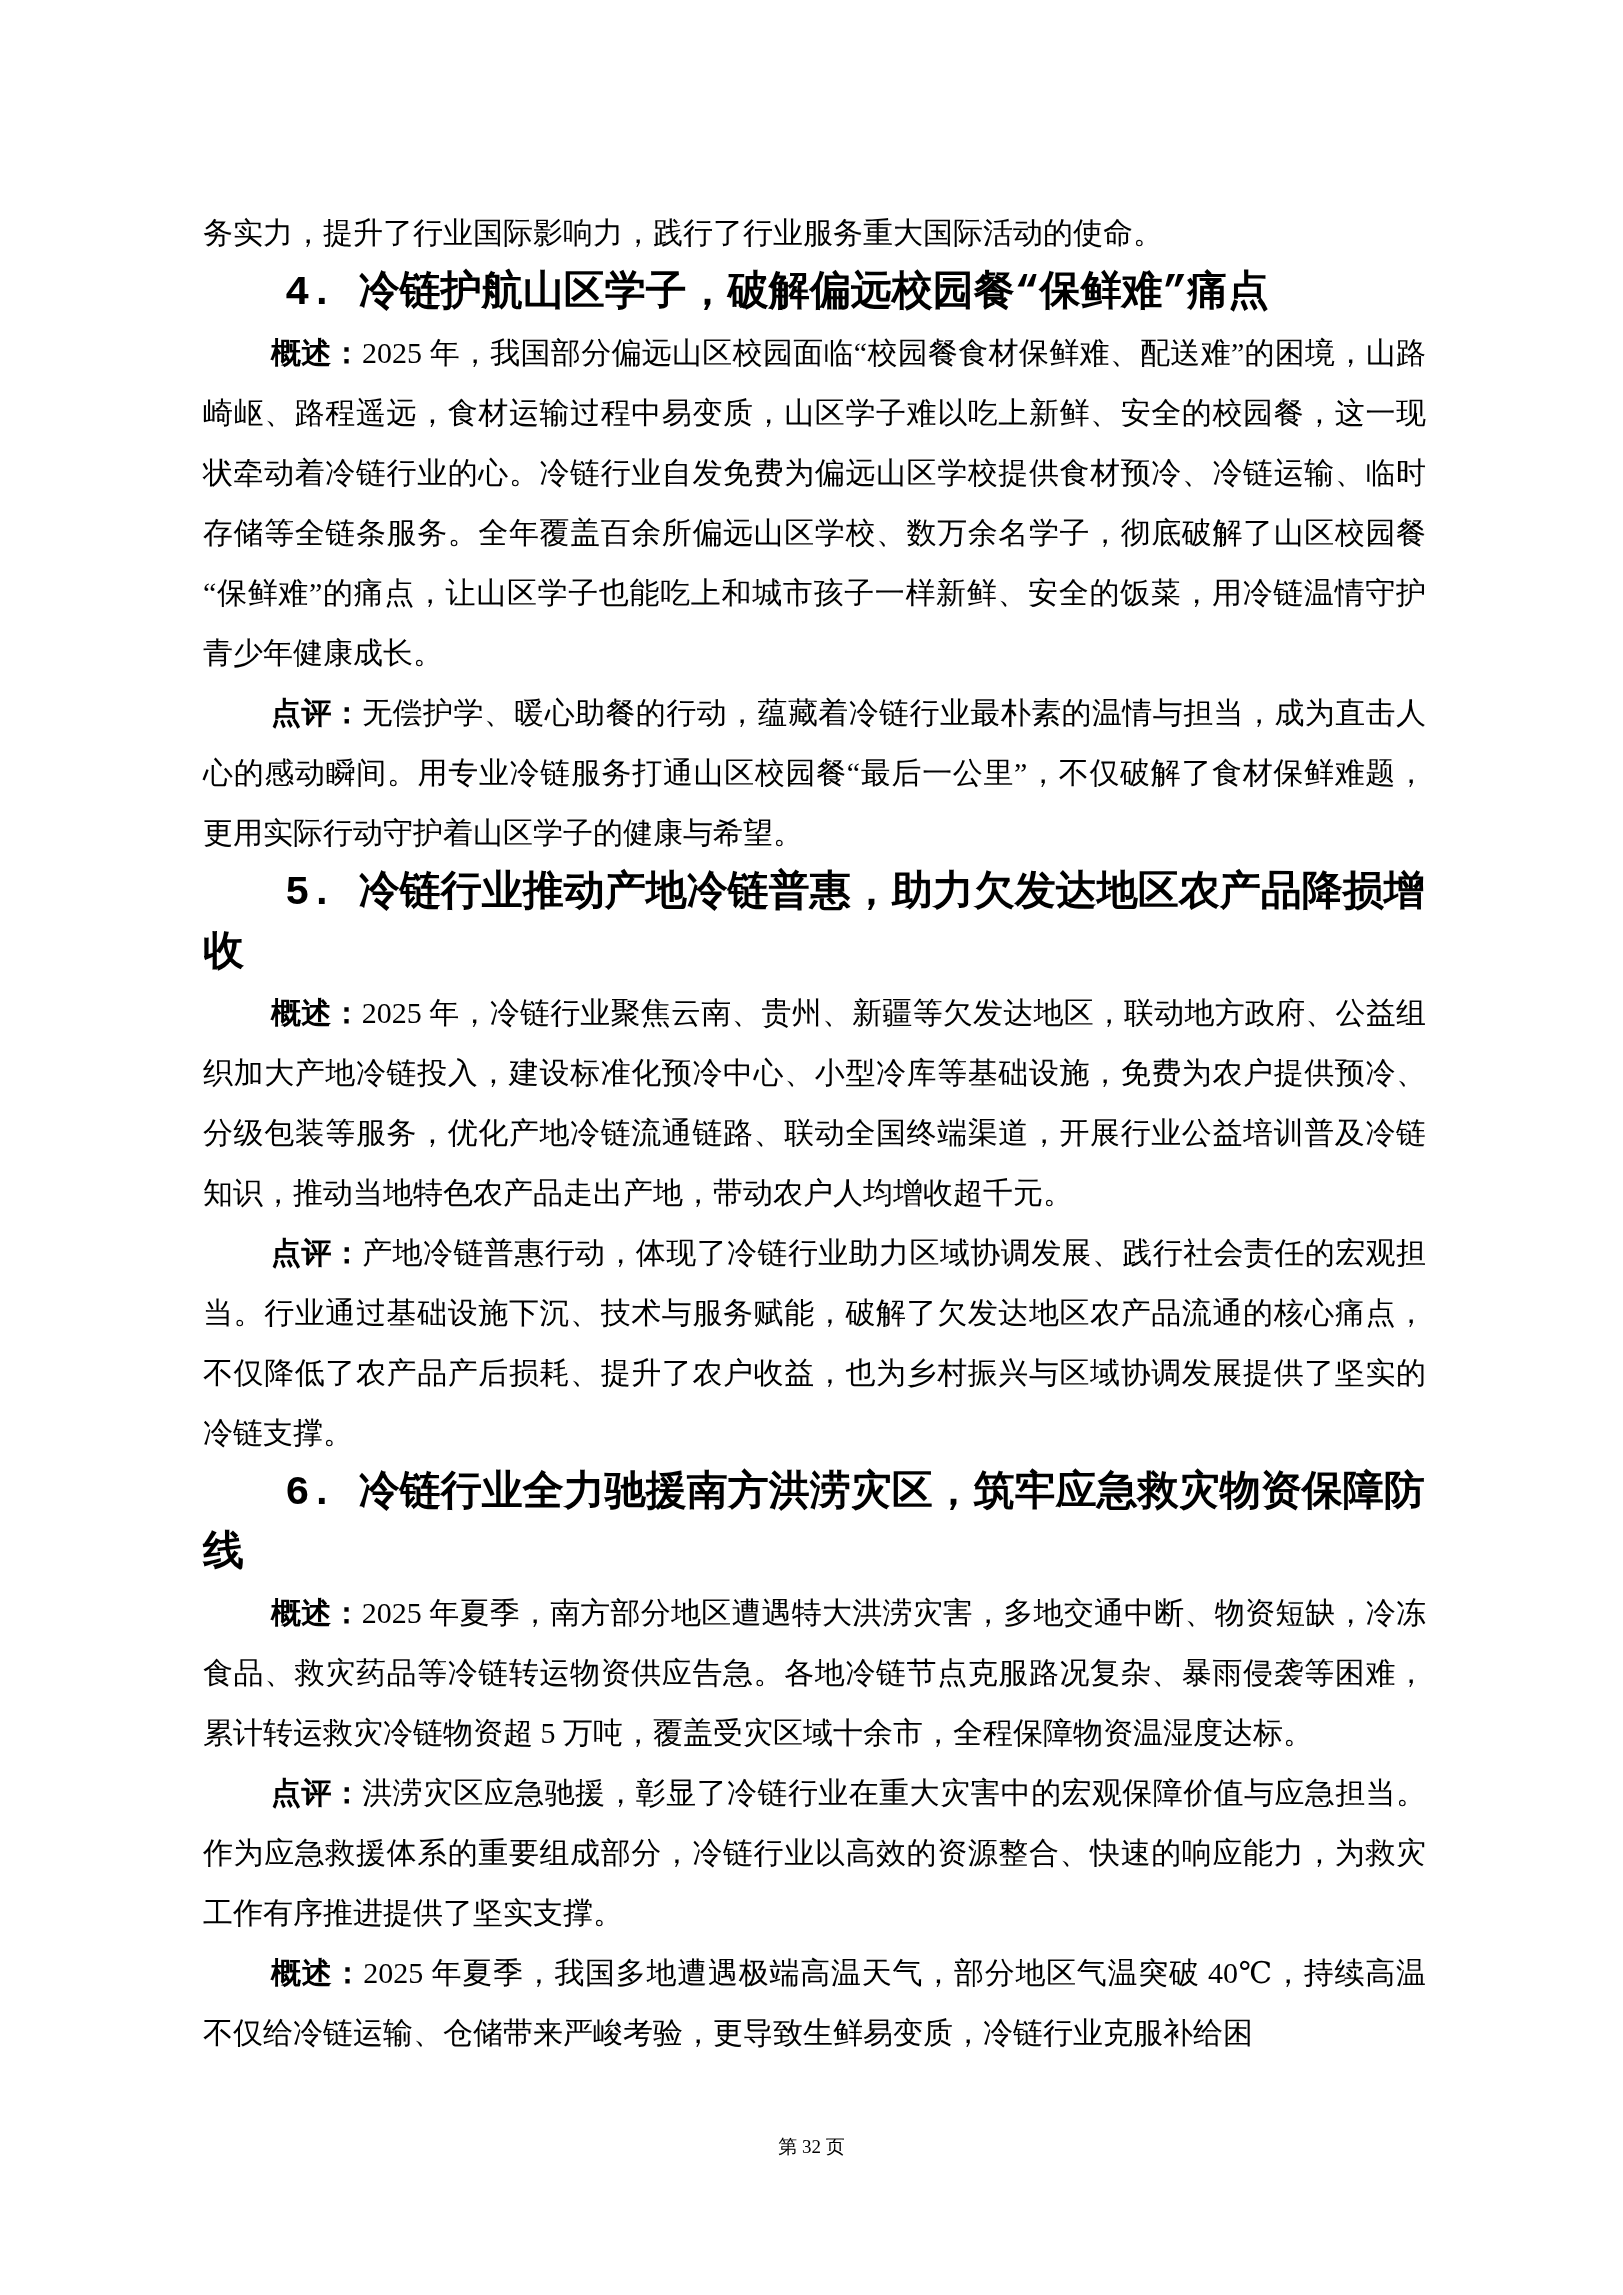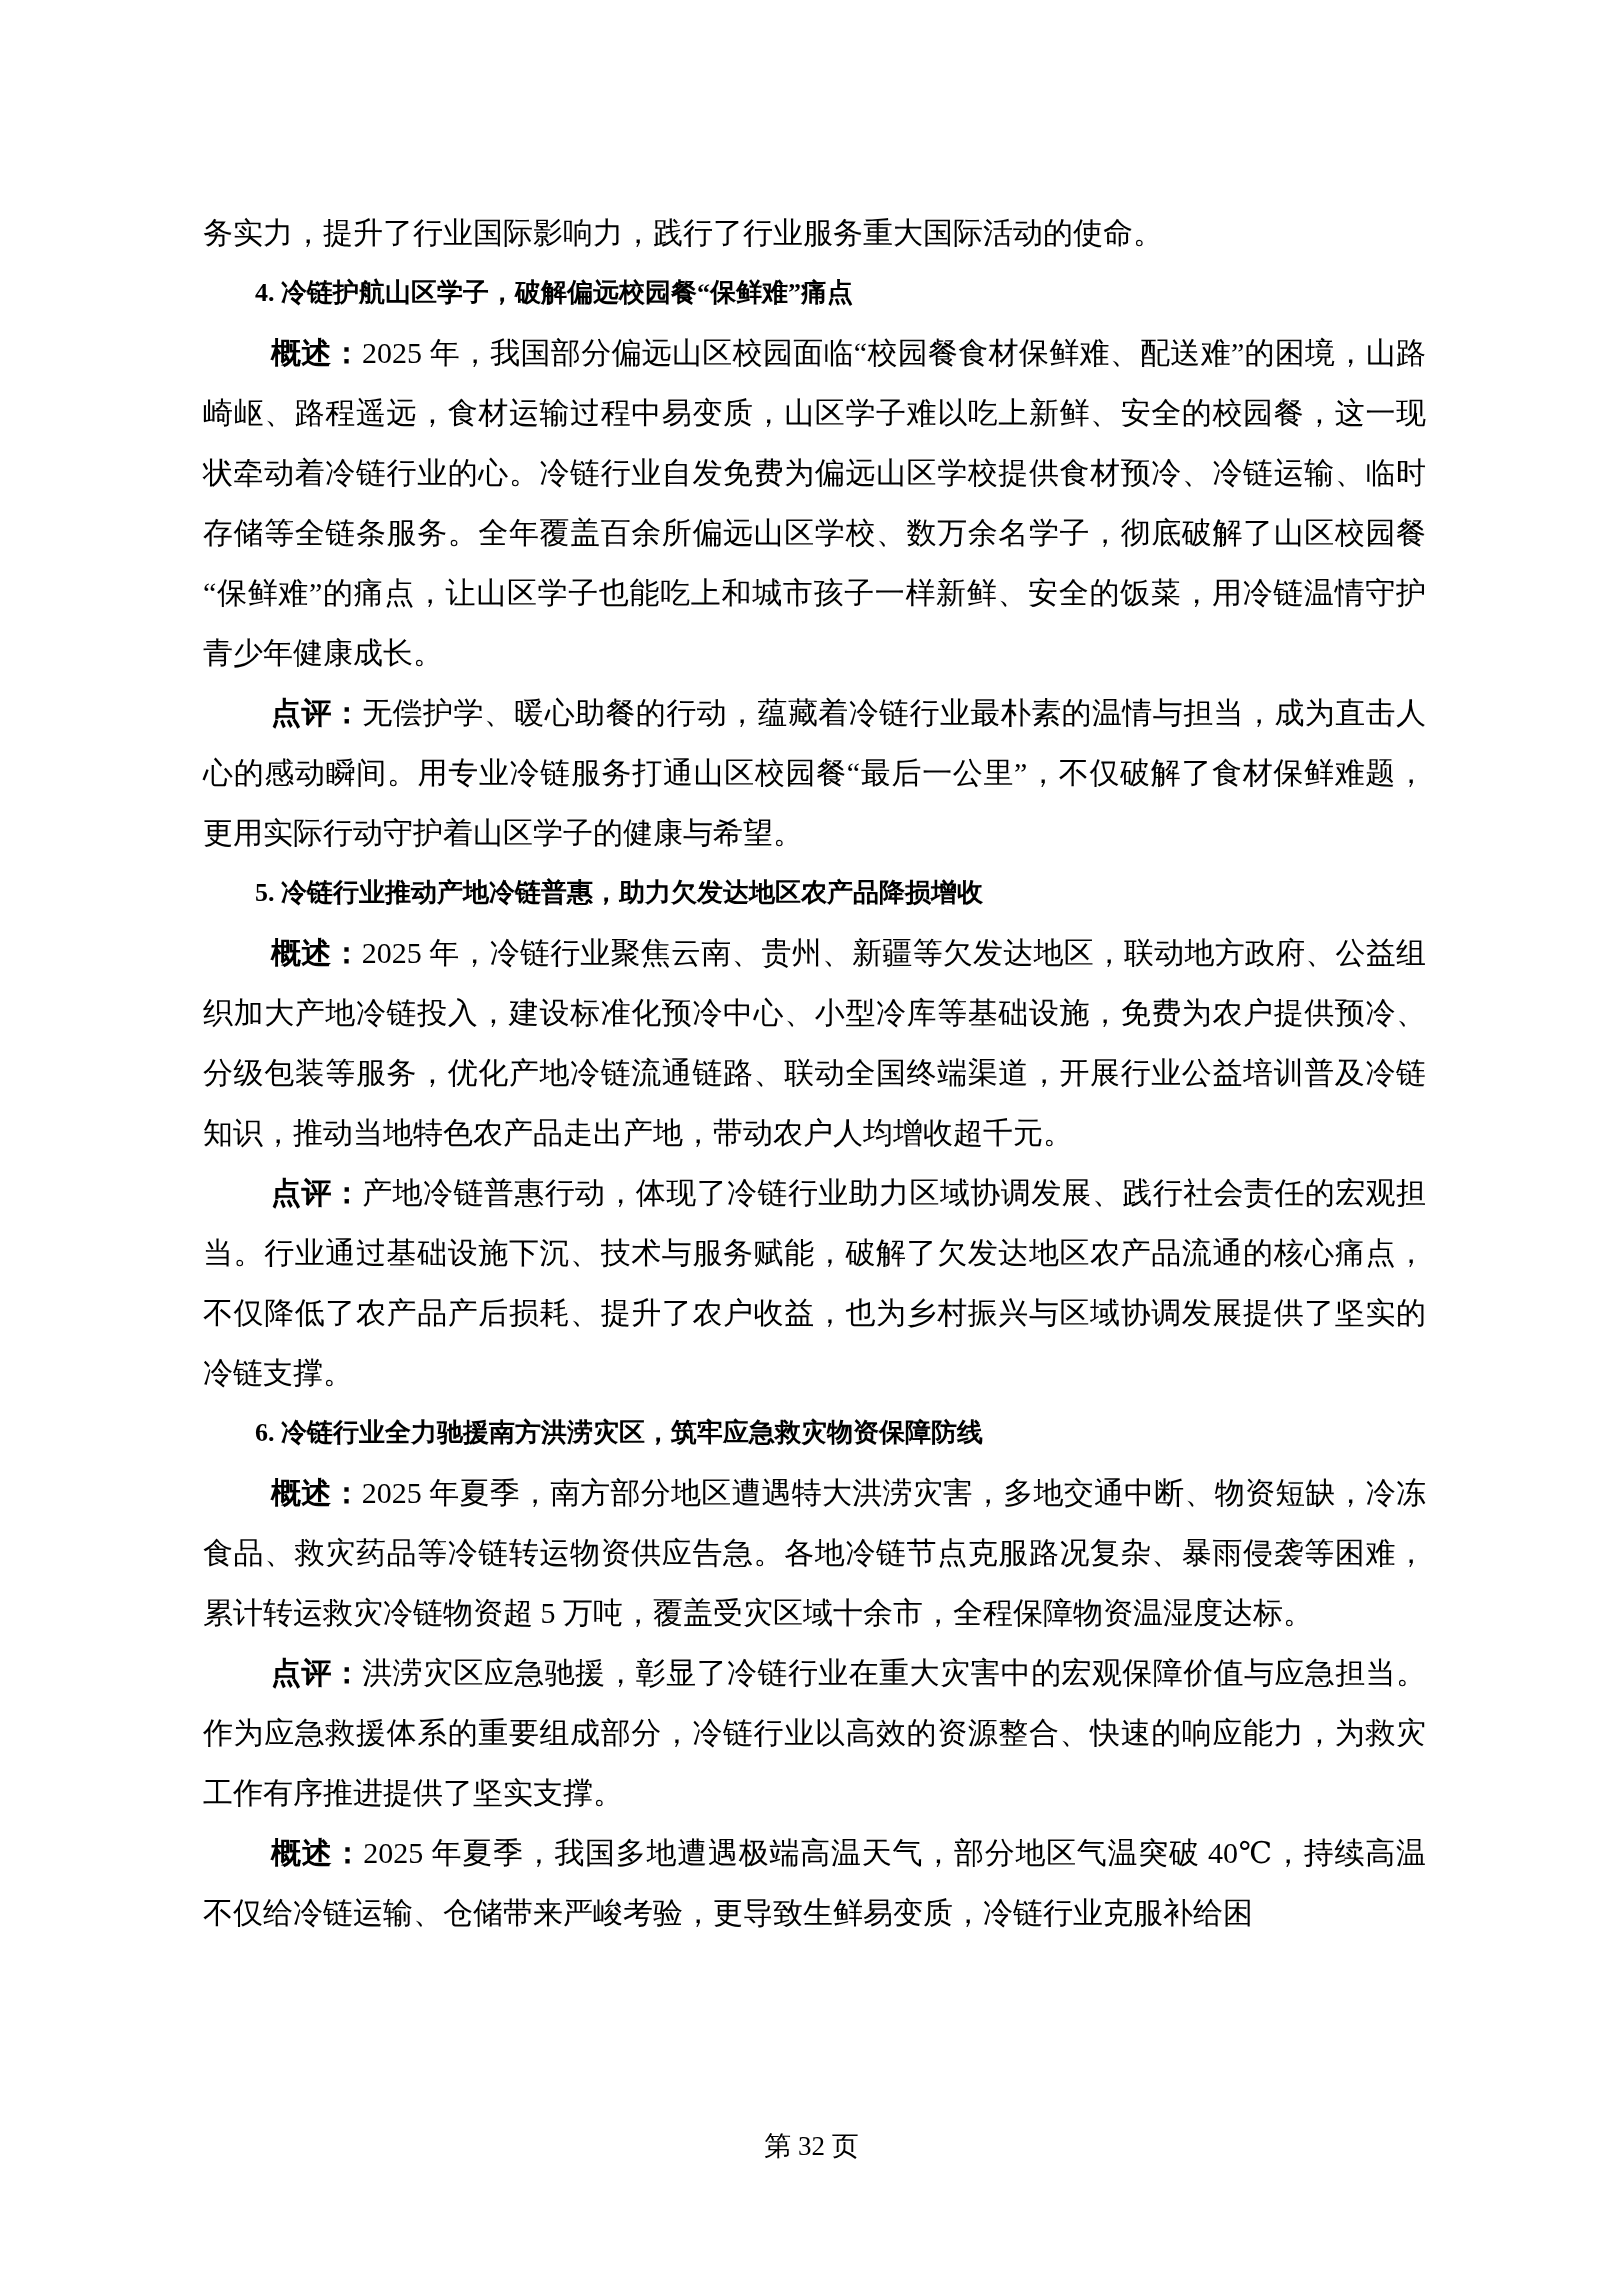--- a/index.html
+++ b/index.html
@@ -28,39 +28,39 @@
   }
   .content p {
     margin: 0;
     text-indent: 2em;
   }
   .content p.no-indent {
     text-indent: 0;
   }
   .content h3 {
     margin: 0;
-    font-size: 26px;
+    font-size: 41px;
     line-height: 60px;
     font-weight: bold;
     text-indent: 2em;
-    font-family: Liberation Serif, serif;
+    font-family: Liberation Mono, monospace;
     text-align: left;
   }
   .para-label {
     font-weight: bold;
     font-family: "Liberation Sans", "DejaVu Sans", sans-serif;
     margin-left: 8px;
   }
   .footer {
     position: absolute;
     left: 0;
     top: 2131px;
     width: 100%;
     text-align: center;
-    font-size: 27px;
+    font-size: 19px;
     line-height: 31px;
     color: #000000;
   }
 </style>
 </head>
 <body>
 
 <div class="page">
   <div class="content">
 

